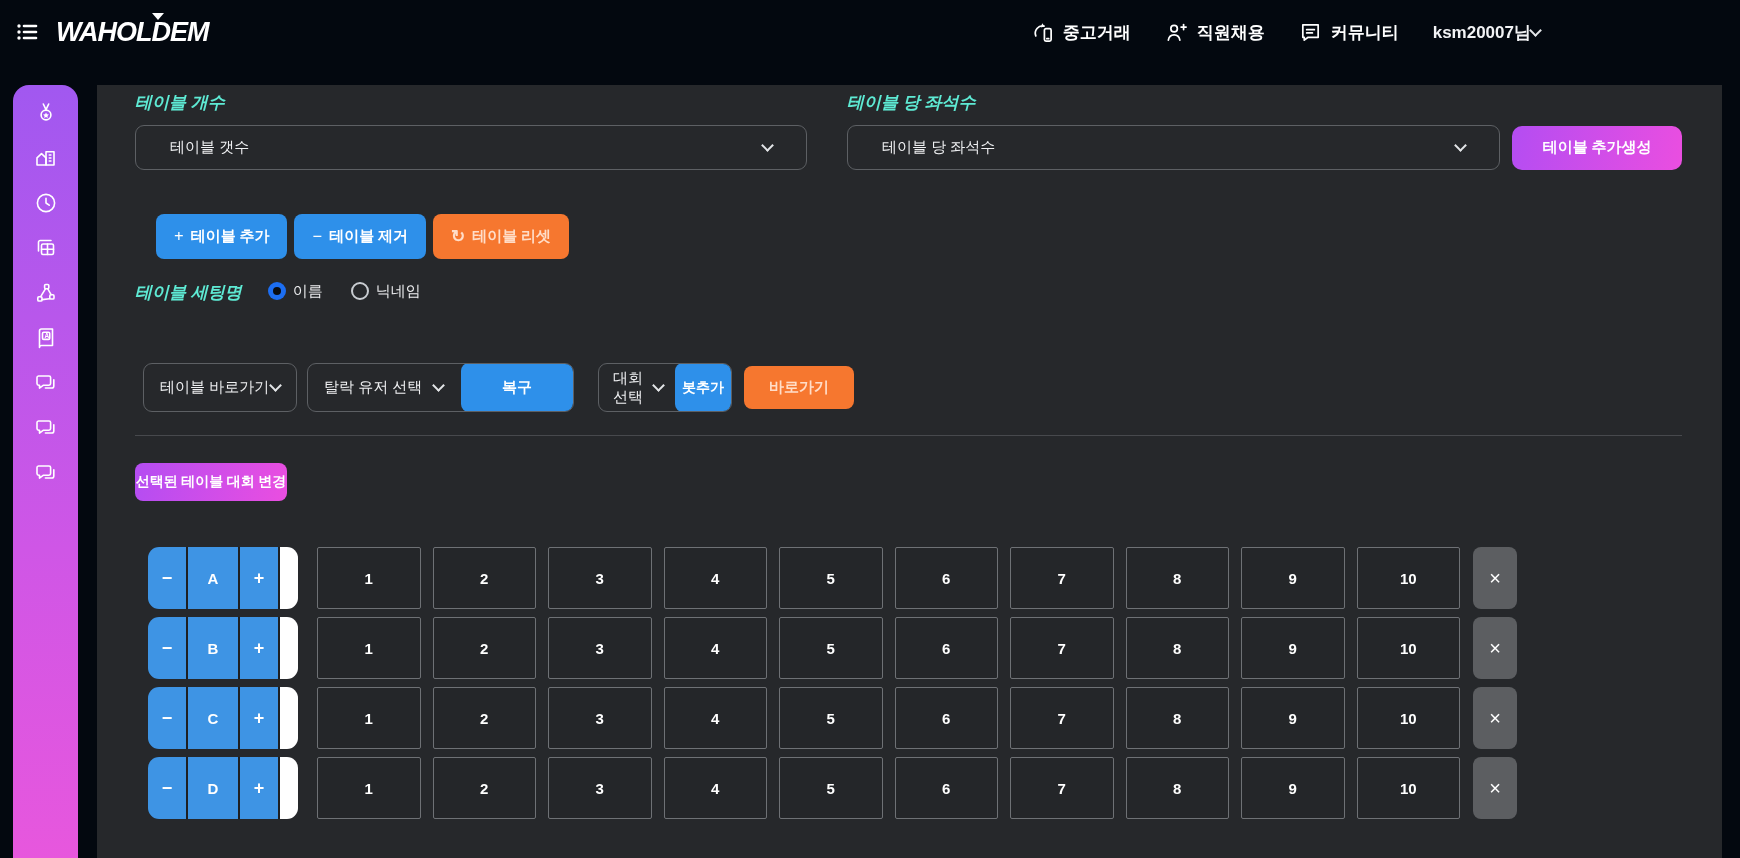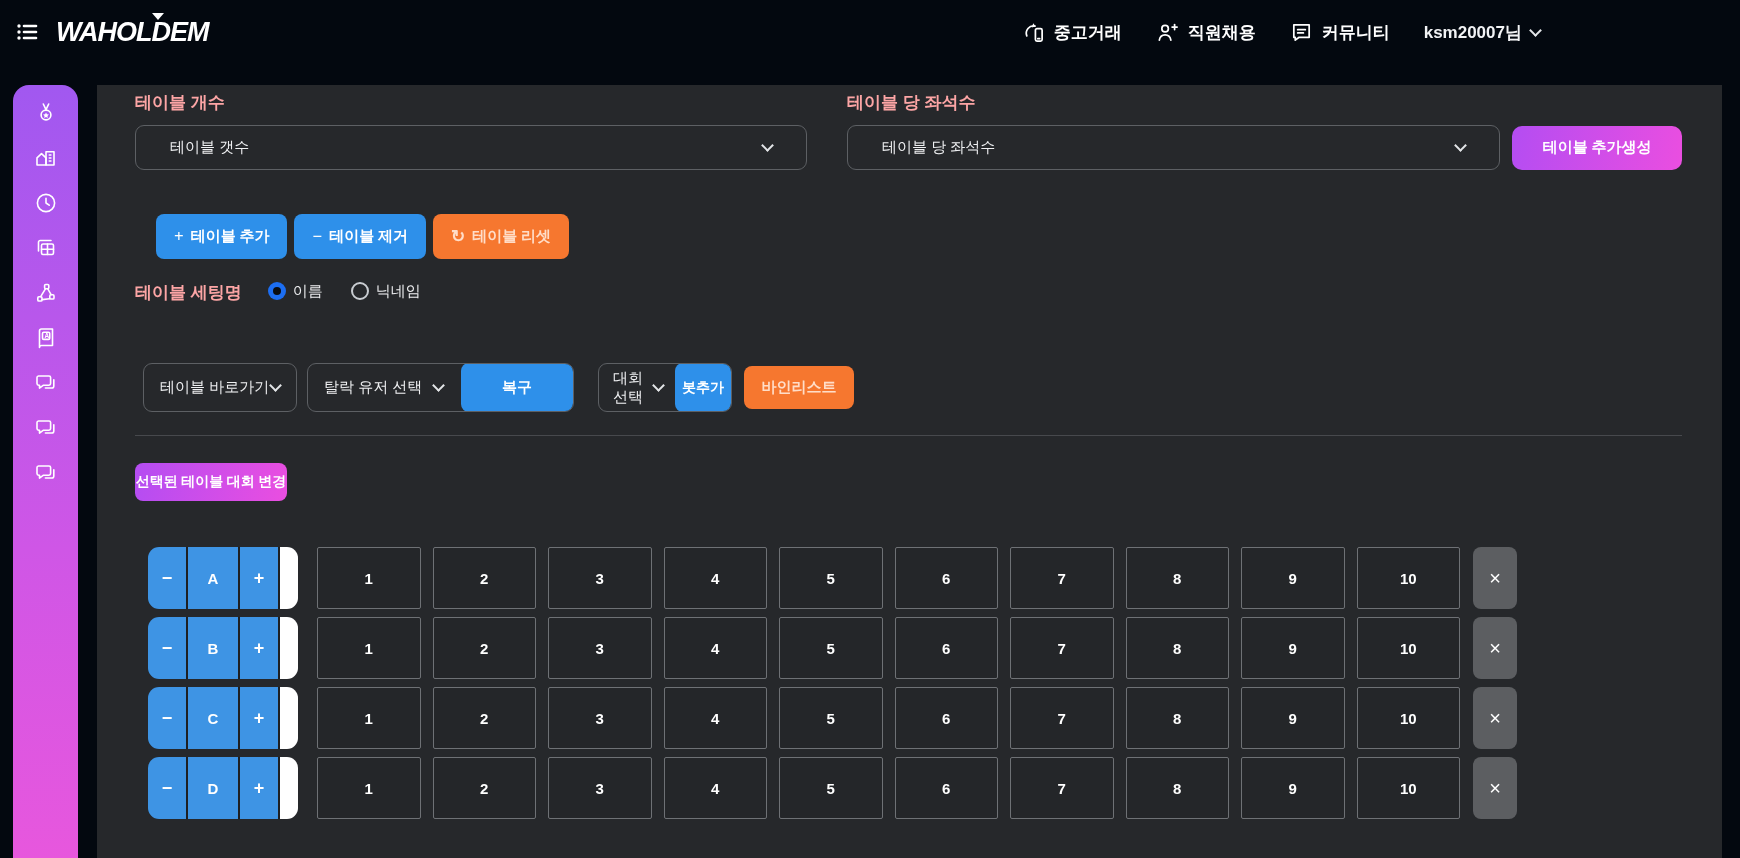--- a/index.html
+++ b/index.html
@@ -9,37 +9,37 @@
   
   .topbar { position:absolute; left:0; top:1px; width:1740px; height:62px; display:flex; align-items:center; }
   .menu-btn { margin-left:14px; width:26px; height:26px; display:flex; align-items:center; justify-content:center; cursor:pointer; }
   .logo { position:relative; margin-left:16px; font-size:27px; font-weight:bold; font-style:italic;
     letter-spacing:-1px; color:#fff; cursor:pointer; }
   .logo-mark { position:absolute; top:-4px; left:63%; width:0; height:0;
     border-left:6px solid transparent; border-right:6px solid transparent; border-top:7px solid #fff; }
   .topnav { position:absolute; right:200px; top:0; height:62px; display:flex; align-items:center; gap:34px; }
   .nav-item { display:flex; align-items:center; gap:9px; font-size:17px; font-weight:bold; color:#fff; cursor:pointer; }
   .nav-item svg, .menu-btn svg { display:block; }
-  .user-menu { display:flex; align-items:center; gap:9px; font-size:17px; font-weight:bold; cursor:pointer; }
+  .user-menu { display:flex; align-items:center; font-size:17px; font-weight:bold; cursor:pointer; }
   .chev { width:9px; height:9px; border-right:2px solid #e3e5e8; border-bottom:2px solid #e3e5e8;
     transform:rotate(45deg); margin-top:-4px; flex:0 0 auto; }
 
   
   .sidebar { position:absolute; left:13px; top:85px; width:65px; height:773px;
     border-radius:16px 16px 0 0; background:linear-gradient(180deg,#a158f0 0%,#cf56e6 60%,#e757dd 100%);
     display:flex; flex-direction:column; align-items:center; padding-top:16px; gap:21px; }
   .side-item { width:24px; height:24px; display:flex; align-items:center; justify-content:center; cursor:pointer; }
 
   
   .panel { position:absolute; left:97px; top:85px; width:1625px; height:773px; background:#26282b;
     padding:6px 40px 0 38px; }
   .cols { display:flex; gap:40px; }
   .col1 { flex:1; }
   .col2 { flex:0 0 835px; display:flex; flex-direction:column; }
-  .sec-label { font-size:17px; font-weight:bold; color:#fca5a5; height:20px; margin-bottom:14px; }
+  .sec-label { font-size:17px; font-weight:bold; color:#5eead4; height:20px; margin-bottom:14px;font-style:italic; }
   .sel { height:45px; border:1px solid #5d6064; border-radius:9px; background:#26282b;
     display:flex; align-items:center; justify-content:space-between; padding:0 34px;
     font-size:15px; color:#eff0f2; cursor:pointer; }
   .col2-row { display:flex; gap:12px; align-items:center; }
   .col2-row .sel { flex:1; }
   .btn { border:none; border-radius:8px; font-family:Liberation Serif, serif; font-weight:bold; font-size:15px;
     color:#fff; cursor:pointer; display:flex; align-items:center; justify-content:center; gap:7px; }
   .btn-magenta { background:linear-gradient(100deg,#b44df2 0%,#ea4ee0 100%); }
   .create-btn { flex:0 0 170px; height:44px; border-radius:10px; }
   .blue { background:#2e90ea; }
@@ -279,21 +279,21 @@
       </div>
       <button class="btn blue grp-btn">복구</button>
     </div>
     <div class="tb-sel tb-group grp3">
       <div class="grp-text">
         <span>대회 선택</span>
         <span class="chev"></span>
       </div>
       <button class="btn blue grp-btn">봇추가</button>
     </div>
-    <button class="btn orange orange-text buyin-btn">바인리스트</button>
+    <button class="btn orange orange-text buyin-btn">바로가기</button>
   </div>
 
   <div class="divider"></div>
 
   <button class="btn btn-magenta change-btn">선택된 테이블 대회 변경</button>
 
   <div class="rows-wrap">
       <div class="trow">
         <div class="lgrp">
           <button class="lcell">−</button>

